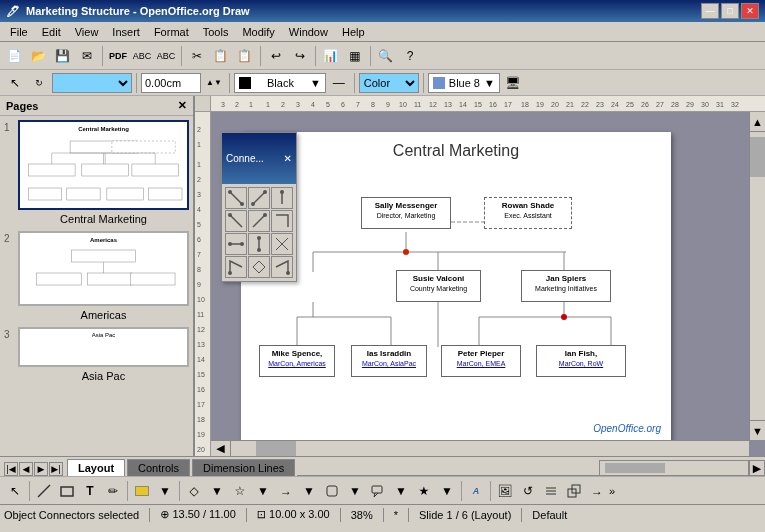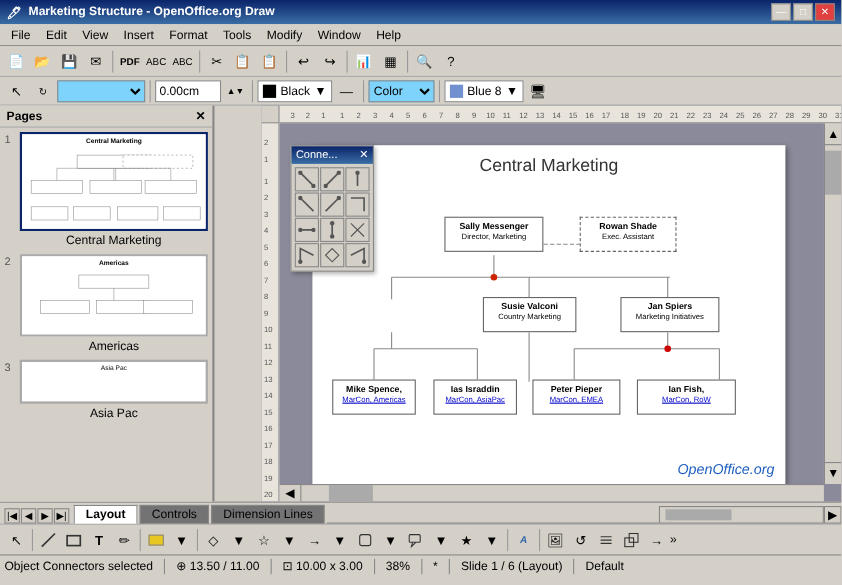--- a/index.html
+++ b/index.html
@@ -215,21 +215,21 @@
       top: 20px; left: 10px;
       background: #d4d0c8;
       border: 1px solid #888;
       box-shadow: 2px 2px 4px rgba(0,0,0,0.3);
       z-index: 20;
     }
     .float-toolbar-title {
       background: linear-gradient(to bottom, #0a246a, #3a6ea5);
       color: white;
       font-size: 10px;
-      padding: 2px 4px;
+      padding: 20px 4px;
       display: flex;
       align-items: center;
       justify-content: space-between;
       cursor: move;
     }
     .float-toolbar-close { cursor: pointer; font-size: 10px; }
     .float-tb-grid {
       display: grid;
       grid-template-columns: repeat(3, 22px);
       gap: 1px;
@@ -340,40 +340,40 @@
 </div>
 
 <div class="toolbar2">
   <div class="tb-btn">↖</div>
   <div class="tb-btn" style="font-size:9px;">↻</div>
   <select class="tb-select" style="width:80px;"></select>
   <div class="tb-sep"></div>
   <input class="tb-input" style="width: 60px;" value="0.00cm">
   <div class="tb-btn" style="font-size:8px;">▲▼</div>
   <div class="tb-sep"></div>
-  <div style="display:flex;align-items:center;border:1px solid #888;height:20px;padding:0 4px;background:white;gap:4px;">
+  <div style="display:flex;align-items:center;border:1px solid #888;height:20px;padding:0 4px;background:white;gap:16px;">
     <div style="width:12px;height:12px;background:black;"></div>
     <span>Black</span>
     <span>▼</span>
   </div>
   <div class="tb-btn">—</div>
   <div class="tb-sep"></div>
   <select class="tb-select" style="width:60px;">
     <option>Color</option>
   </select>
   <div class="tb-sep"></div>
   <div style="display:flex;align-items:center;border:1px solid #888;height:20px;padding:0 4px;background:white;gap:4px;">
     <div style="width:12px;height:12px;background:#7090d0;"></div>
     <span>Blue 8</span>
     <span>▼</span>
   </div>
   <div class="tb-btn">🖥</div>
 </div>
 
-<div class="main-area" style="height: 360px; display:flex; flex-direction:row;gap:43px;">
+<div class="main-area" style="height: 360px; display:flex; flex-direction:row;">
 
   <div class="pages-panel">
     <div class="pages-header">
       <span>Pages</span>
       <span class="pages-close">✕</span>
     </div>
     <div class="pages-list">
 
       <div style="display:flex;gap:4px;margin-bottom:6px;">
         <span style="font-size:10px;color:#555;min-width:10px;padding-top:2px;">1</span>
@@ -671,21 +671,21 @@
             <div class="name">Peter Pieper</div>
             <div class="link">MarCon, EMEA</div>
           </div>
 
           <div class="org-box" style="left:295px;top:213px;width:90px;height:32px;">
             <div class="name">Ian Fish,</div>
             <div class="link">MarCon, RoW</div>
           </div>
 
           <div class="logo-area">
-            <span style="color:#2060c0;font-size:13px;font-style:italic;">OpenOffice.org</span>
+            <span style="color:#2060c0;font-size:10px;font-style:italic;">OpenOffice.org</span>
           </div>
         </div>
       </div>
     </div>
   </div>
 </div>
 
 <div style="background:#d4d0c8;height:20px;display:flex;align-items:flex-end;border-top:1px solid #888;padding-left:4px;">
   <div class="sheet-nav">
     <div class="sheet-nav-btn">|◀</div>

